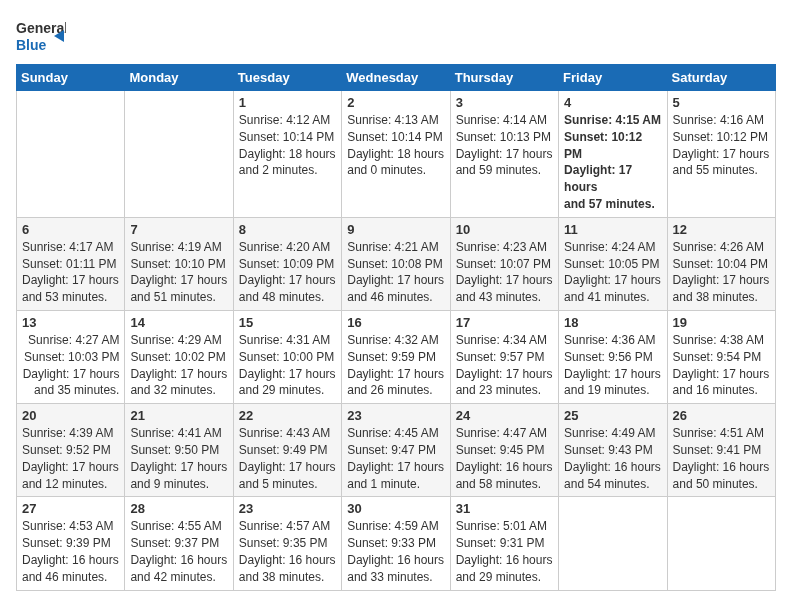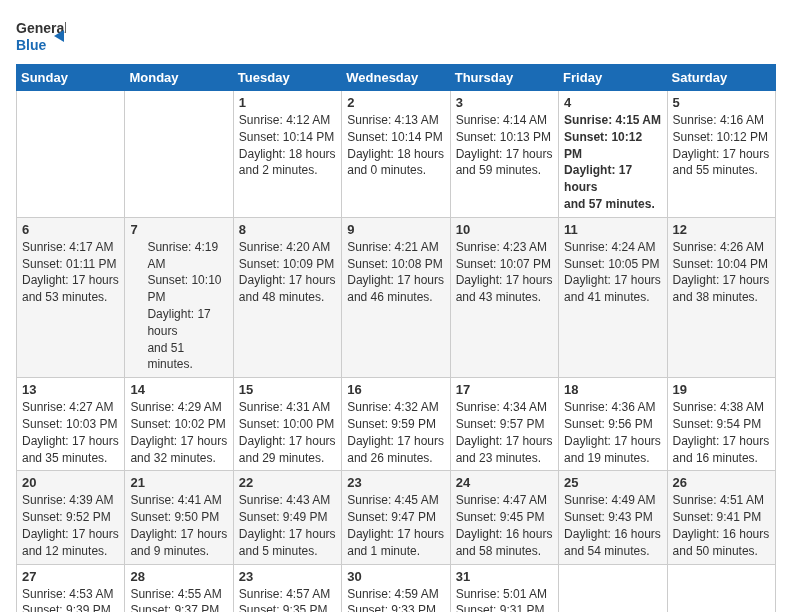--- a/index.html
+++ b/index.html
@@ -147,21 +147,21 @@
       <tr>
         <td>
           <span class="day-num">6</span>
           <div class="day-info" style="white-space: pre-line;">Sunrise: 4:17 AM
 Sunset: 01:11 PM
 Daylight: 17 hours
 and 53 minutes.</div>
         </td>
         <td>
           <span class="day-num">7</span>
-          <div class="day-info" style="white-space: pre-line; margin-left: 17px;">Sunrise: 4:19 AM
+          <div class="day-info" style="white-space: pre-line;">Sunrise: 4:19 AM
 Sunset: 10:10 PM
 Daylight: 17 hours
 and 51 minutes.</div>
         </td>
         <td>
           <span class="day-num">8</span>
           <div class="day-info" style="white-space: pre-line;">Sunrise: 4:20 AM
 Sunset: 10:09 PM
 Daylight: 17 hours
 and 48 minutes.</div>
@@ -191,21 +191,21 @@
           <span class="day-num">12</span>
           <div class="day-info" style="white-space: pre-line;">Sunrise: 4:26 AM
 Sunset: 10:04 PM
 Daylight: 17 hours
 and 38 minutes.</div>
         </td>
       </tr>
       <tr>
         <td>
           <span class="day-num">13</span>
-          <div class="day-info" style="white-space: pre-line;">Sunrise: 4:27 AM
+          <div class="day-info" style="white-space: pre-line; text-align: right;">Sunrise: 4:27 AM
 Sunset: 10:03 PM
 Daylight: 17 hours
 and 35 minutes.</div>
         </td>
         <td>
           <span class="day-num">14</span>
           <div class="day-info" style="white-space: pre-line;">Sunrise: 4:29 AM
 Sunset: 10:02 PM
 Daylight: 17 hours
 and 32 minutes.</div>

